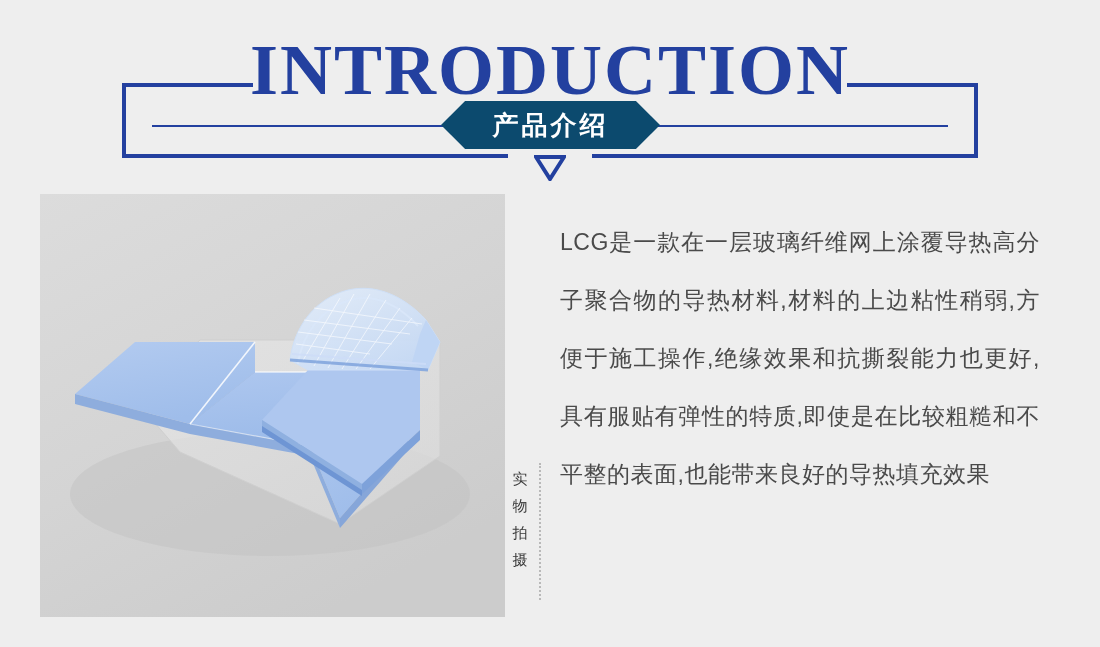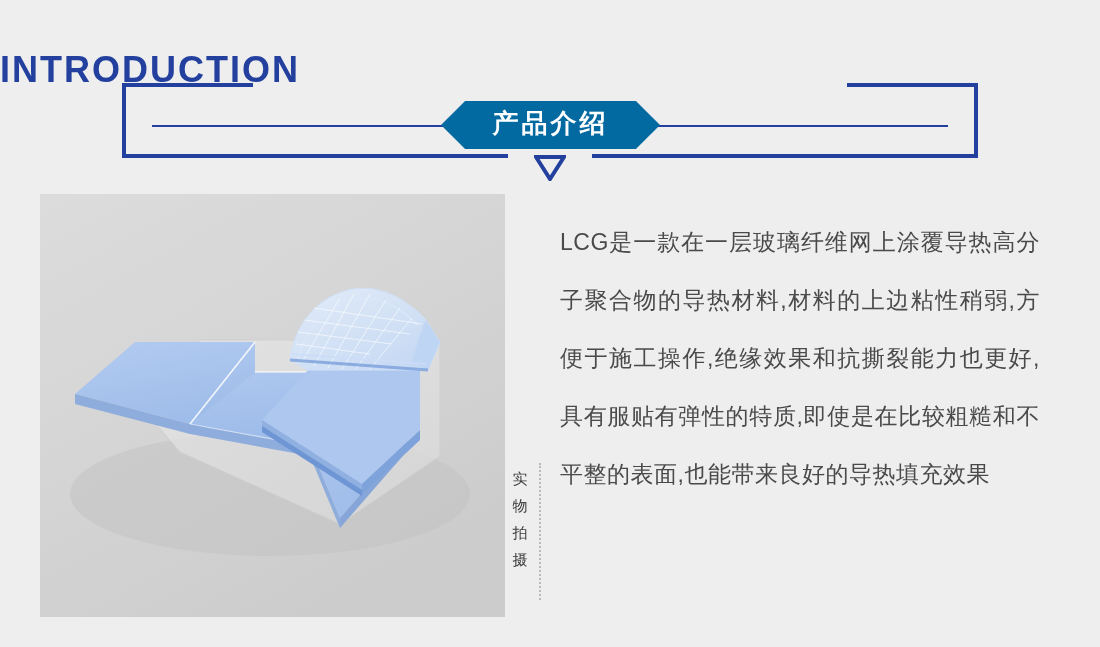--- a/index.html
+++ b/index.html
@@ -24,26 +24,28 @@
     width: 1100px;
     height: 190px;
   }
 
   
   #page-title {
     position: absolute;
     left: 0;
     top: 42px;
     width: 1100px;
-    font-size: 36px;
+    text-align: center;
+    font-size: 72px;
     font-weight: bold;
     letter-spacing: 2px;
     color: #23409f;
     line-height: 56px;
     white-space: nowrap;
+    font-family: Liberation Serif, serif;
   }
 
   
   .frame-line {
     position: absolute;
     background: #23409f;
   }
   
   #frame-left-vertical   { left: 122px; top: 83px;  width: 4px;  height: 75px; }
   #frame-left-top        { left: 122px; top: 83px;  width: 131px; height: 4px; }
@@ -57,27 +59,26 @@
   #rule-left  { left: 152px; top: 125px; width: 300px; height: 2px; }
   #rule-right { left: 648px; top: 125px; width: 300px; height: 2px; }
 
   
   #badge {
     position: absolute;
     left: 441px;
     top: 101px;
     width: 219px;
     height: 48px;
-    background: #0369a1;
+    background: #0c4a6e;
     -webkit-clip-path: polygon(0% 50%, 11% 0%, 89% 0%, 100% 50%, 89% 100%, 11% 100%);
     clip-path: polygon(0% 50%, 11% 0%, 89% 0%, 100% 50%, 89% 100%, 11% 100%);
     display: flex;
     align-items: center;
     justify-content: center;
-    font-family: Liberation Mono, monospace;
   }
   #badge-label {
     color: #ffffff;
     font-size: 26px;
     font-weight: bold;
     letter-spacing: 3px;
     line-height: 26px;
   }
 
   

